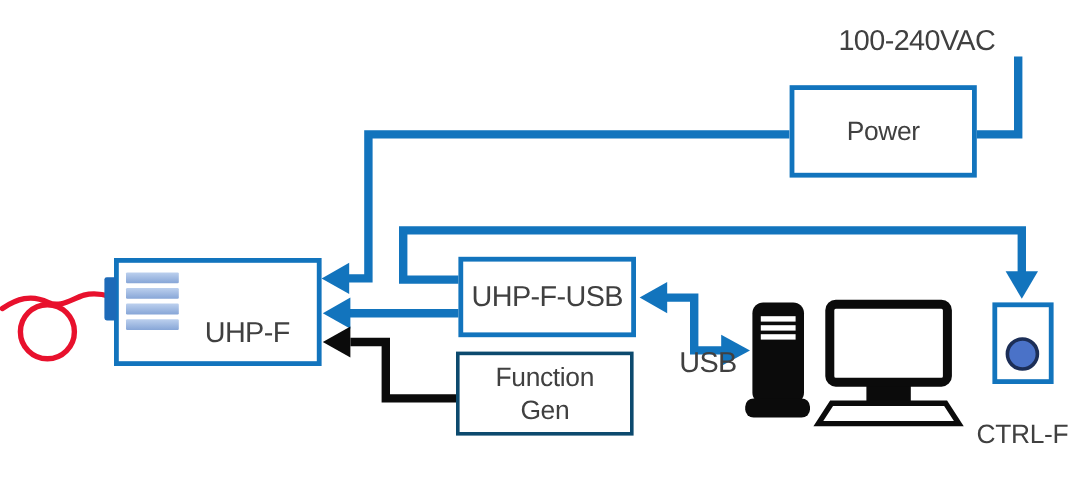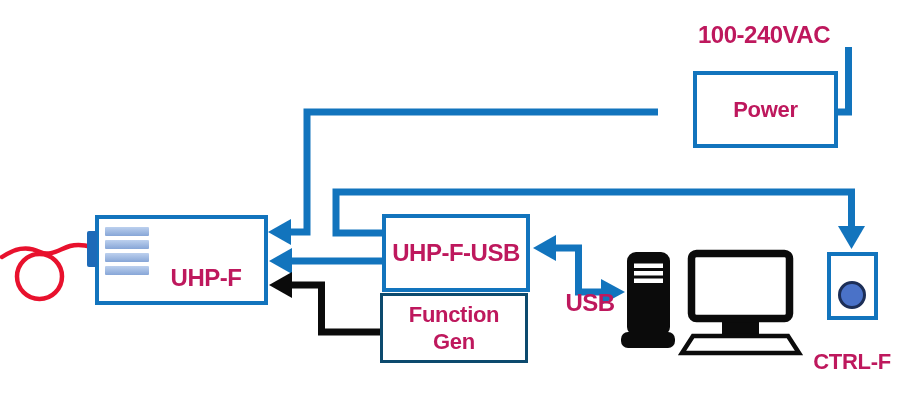--- a/index.html
+++ b/index.html
@@ -8,21 +8,21 @@
     font-family:"Liberation Sans", sans-serif;
   }
   svg.layer{position:absolute;left:0;top:0;width:900px;height:400px;}
   .box{
     position:absolute;background:#fff;box-sizing:border-box;
     display:flex;align-items:center;justify-content:center;
     flex-direction:column;z-index:2;
   }
   .blue-border{border:4px solid #1274bd;}
   .black-border{border:3px solid #0c4a6e;}
-  .lbl{font-weight:bold;color:#be185d;line-height:1.25;white-space:nowrap;}
+  .lbl{font-weight:normal;color:#404040;line-height:1.25;white-space:nowrap;}
   .f24{font-size:24px;letter-spacing:-0.5px;}
   .f22{font-size:22px;letter-spacing:-0.3px;}
   .floating{position:absolute;text-align:center;z-index:3;}
   
   #uhpf-box{justify-content:flex-start;}
   .bars{position:absolute;left:6px;top:8px;width:44px;height:48px;z-index:2;}
   .bars .bar{
     width:44px;height:9px;margin-bottom:4px;
     background:linear-gradient(#bcd0ee,#87a6d7);
     border-radius:1px;
@@ -86,30 +86,30 @@
     <div class="bars">
       <div class="bar"></div>
         <div class="bar"></div>
         <div class="bar"></div>
         <div class="bar"></div>
     </div>
   </div>
   <div id="uhpf-label" class="lbl f24">UHP-F</div>
   <div id="fiber-connector"></div>
 
-  <div class="box blue-border" style="left:382px;top:214px;width:148px;height:78px;">
+  <div class="box blue-border" style="left:382px;top:214px;width:148px;height:67px;">
     <span class="lbl f24">UHP-F-USB</span>
   </div>
 
   <div class="box black-border" style="left:380px;top:293px;width:148px;height:70px;">
     <span class="lbl f22">Function</span>
     <span class="lbl f22">Gen</span>
   </div>
 
-  <div class="box blue-border" style="left:693px;top:71px;width:145px;height:77px;">
+  <div class="box blue-border" style="left:658px;top:71px;width:156px;height:77px;">
     <span class="lbl f22">Power</span>
   </div>
 
   <div class="box blue-border" style="left:827px;top:252px;width:51px;height:68px;">
     <div id="remote-button"></div>
   </div>
   <div class="floating lbl f22" style="left:812px;top:348px;width:80px;text-align:center;">CTRL-F</div>
 
   <div class="floating lbl f24" style="left:690px;top:20px;width:148px;">100-240VAC</div>
   <div class="floating lbl f24" style="left:560px;top:288px;width:60px;">USB</div>

